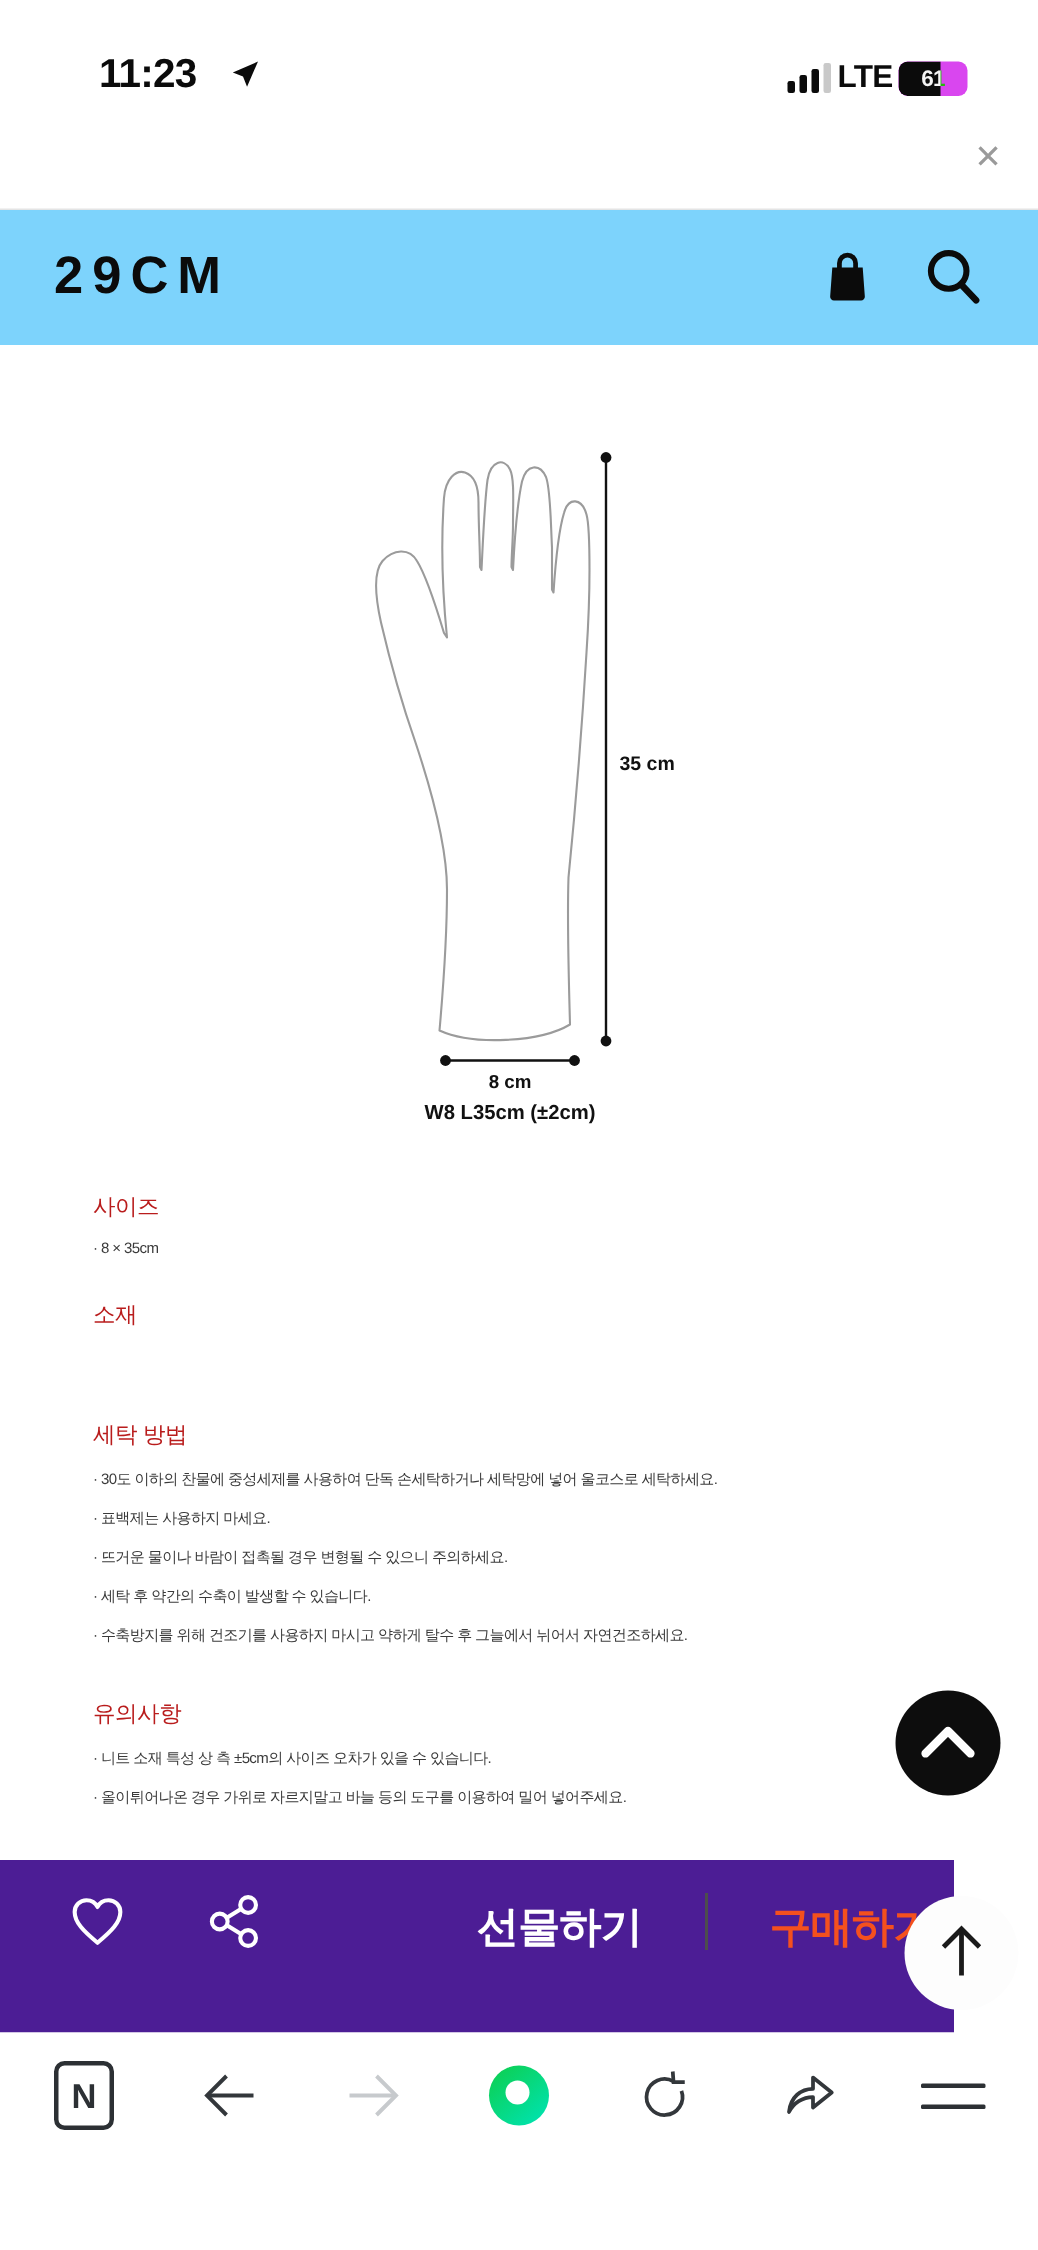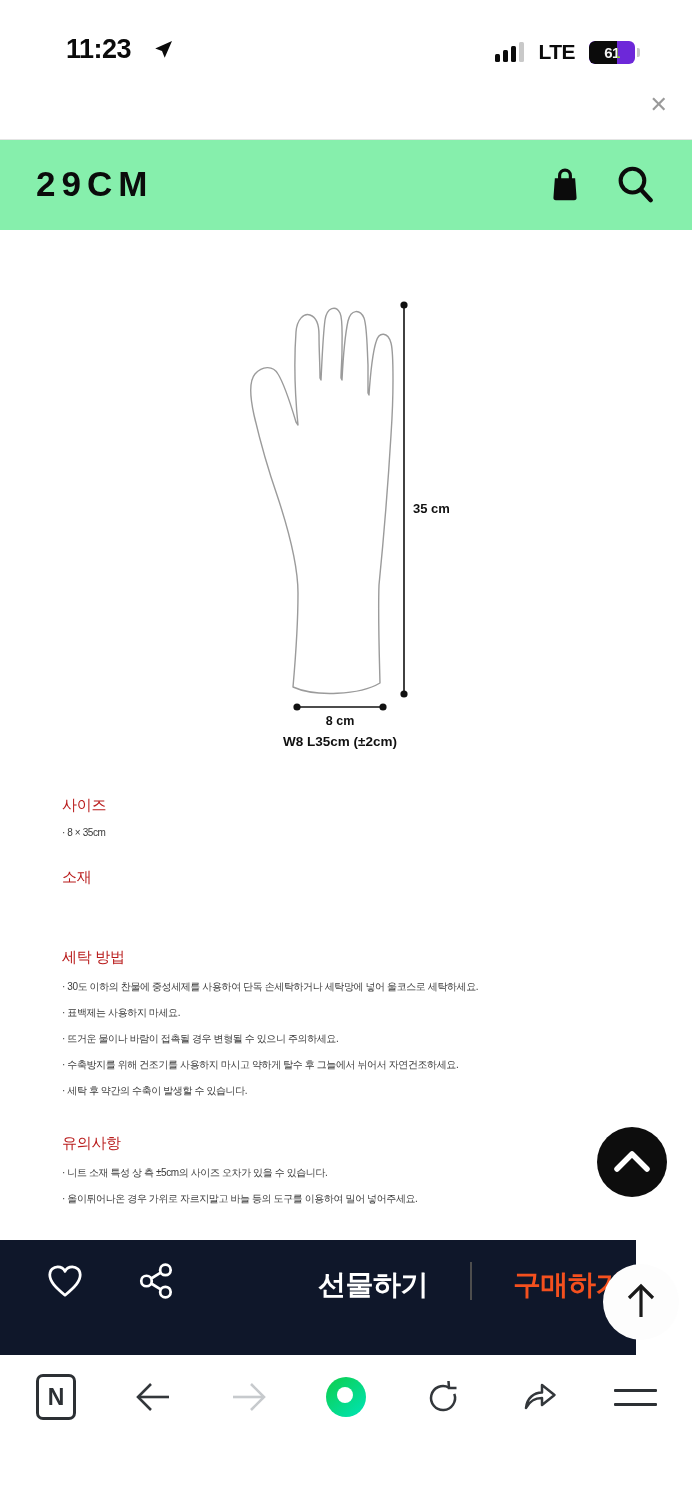--- a/index.html
+++ b/index.html
@@ -5,46 +5,46 @@
   * { margin:0; padding:0; box-sizing:border-box; }
   html,body { width:692px; height:1500px; }
   body {
     position:relative; background:#fff; overflow:hidden;
     font-family:"Liberation Sans", sans-serif; color:#333;
   }
   
   .statusbar { position:absolute; top:0; left:0; width:692px; height:80px; background:#fff; }
   .time { position:absolute; left:66px; top:34px; font-size:27px; font-weight:700; color:#0b0b0b; letter-spacing:-0.5px; }
   .loc-icon { position:absolute; left:151px; top:38px; width:24px; height:24px; }
-  .sb-right { position:absolute; right:52px; top:40px; display:flex; align-items:center; gap:14px; }
+  .sb-right { position:absolute; right:52px; top:40px; display:flex; align-items:center; gap:4px; }
   .signal { display:flex; align-items:flex-end; gap:3px; height:20px; }
   .signal i { display:block; width:5px; border-radius:1.5px; background:#0b0b0b; }
   .signal i.off { background:#c9c9c9; }
   .lte { font-size:21px; font-weight:700; color:#0b0b0b; letter-spacing:-0.5px; }
-  .battery { position:relative; width:46px; height:23px; border-radius:6px; background:#6d28d9; overflow:hidden; }
+  .battery { position:relative; width:46px; height:23px; border-radius:6px; background:#d946ef; overflow:hidden; }
   .battery .fill { position:absolute; left:0; top:0; bottom:0; width:61%; background:#0b0b0b; border-radius:6px 0 0 6px; }
   .battery .pct { position:absolute; inset:0; display:flex; align-items:center; justify-content:center;
                   font-size:15px; font-weight:700; color:#fff; mix-blend-mode:difference; letter-spacing:-0.5px; }
   .bat-nub { width:3px; height:9px; background:#c8c8c8; border-radius:0 2px 2px 0; margin-left:-12px; }
   
   .urlbar { position:absolute; top:80px; left:0; width:692px; height:60px; background:#fff; border-bottom:1px solid #e4e4e4; }
   .url { position:absolute; left:0; right:0; top:14px; text-align:center; font-size:19px; color:#1f1f1f; }
   .close-x { position:absolute; right:24px; top:12px; font-size:22px; color:#9a9a9a; cursor:pointer; }
   
-  .siteheader { position:absolute; top:140px; left:0; width:692px; height:90px; background:#86efac; }
+  .siteheader { position:absolute; top:140px; left:0; width:692px; height:90px; background:#7dd3fc; }
   .logo { position:absolute; left:36px; top:24px; font-size:35px; font-weight:600; letter-spacing:6px; color:#0b0b0b; }
   .hdr-icons { position:absolute; right:36px; top:22px; display:flex; gap:30px; align-items:center; }
   
   .section { position:absolute; left:62px; white-space:nowrap; }
   .section .hd { font-size:15px; color:#b91c1c; line-height:22px; letter-spacing:-0.3px; }
   .section .it { font-size:10px; color:#3a3a3a; line-height:26px; letter-spacing:-0.4px; }
   
   .fab-top { position:absolute; left:597px; top:1127px; width:70px; height:70px; border-radius:50%; background:#0d0d0d; }
   
-  .actionbar { position:absolute; top:1240px; left:0; width:636px; height:115px; background:#0f172a; }
+  .actionbar { position:absolute; top:1240px; left:0; width:636px; height:115px; background:#4c1d95; }
   .ab-heart { position:absolute; left:44px; top:20px; width:42px; height:42px; }
   .ab-share { position:absolute; left:136px; top:20px; width:42px; height:42px; }
   .gift { position:absolute; left:300px; top:26px; width:146px; text-align:center; font-size:28px; font-weight:700; color:#fff; letter-spacing:-0.5px; }
   .ab-div { position:absolute; left:470px; top:22px; width:2px; height:38px; background:#4d4d4d; }
   .buy { position:absolute; left:513px; top:26px; font-size:28px; font-weight:700; letter-spacing:-0.5px; }
   .fab-up { position:absolute; left:603px; top:1264px; width:76px; height:76px; border-radius:50%; background:#fdfdfd; z-index:5; }
   
   .bottomnav { position:absolute; top:1355px; left:0; width:692px; height:145px; background:#fff; }
   .nav-row { position:absolute; top:14px; left:0; right:0; height:56px; display:flex; align-items:center; justify-content:space-between; padding:0 33px; }
   .nav-item { width:46px; height:50px; display:flex; align-items:center; justify-content:center; }
@@ -154,22 +154,22 @@
 
 <div class="section" style="top:866px">
   <div class="hd" style="margin-bottom:4px">소재</div>
 </div>
 
 <div class="section" style="top:946px">
   <div class="hd" style="margin-bottom:6px">세탁 방법</div>
   <div class="it">· 30도 이하의 찬물에 중성세제를 사용하여 단독 손세탁하거나 세탁망에 넣어 울코스로 세탁하세요.</div>
   <div class="it">· 표백제는 사용하지 마세요.</div>
   <div class="it">· 뜨거운 물이나 바람이 접촉될 경우 변형될 수 있으니 주의하세요.</div>
+  <div class="it">· 세탁 후 약간의 수축이 발생할 수 있습니다.</div>
   <div class="it">· 수축방지를 위해 건조기를 사용하지 마시고 약하게 탈수 후 그늘에서 뉘어서 자연건조하세요.</div>
-  <div class="it">· 세탁 후 약간의 수축이 발생할 수 있습니다.</div>
 </div>
 
 <div class="section" style="top:1132px">
   <div class="hd" style="margin-bottom:6px">유의사항</div>
   <div class="it">· 니트 소재 특성 상 측 ±5cm의 사이즈 오차가 있을 수 있습니다.</div>
   <div class="it">· 올이튀어나온 경우 가위로 자르지말고 바늘 등의 도구를 이용하여 밀어 넣어주세요.</div>
 </div>
 
 <div class="fab-top">
   <svg width="70" height="70" viewBox="0 0 70 70">

